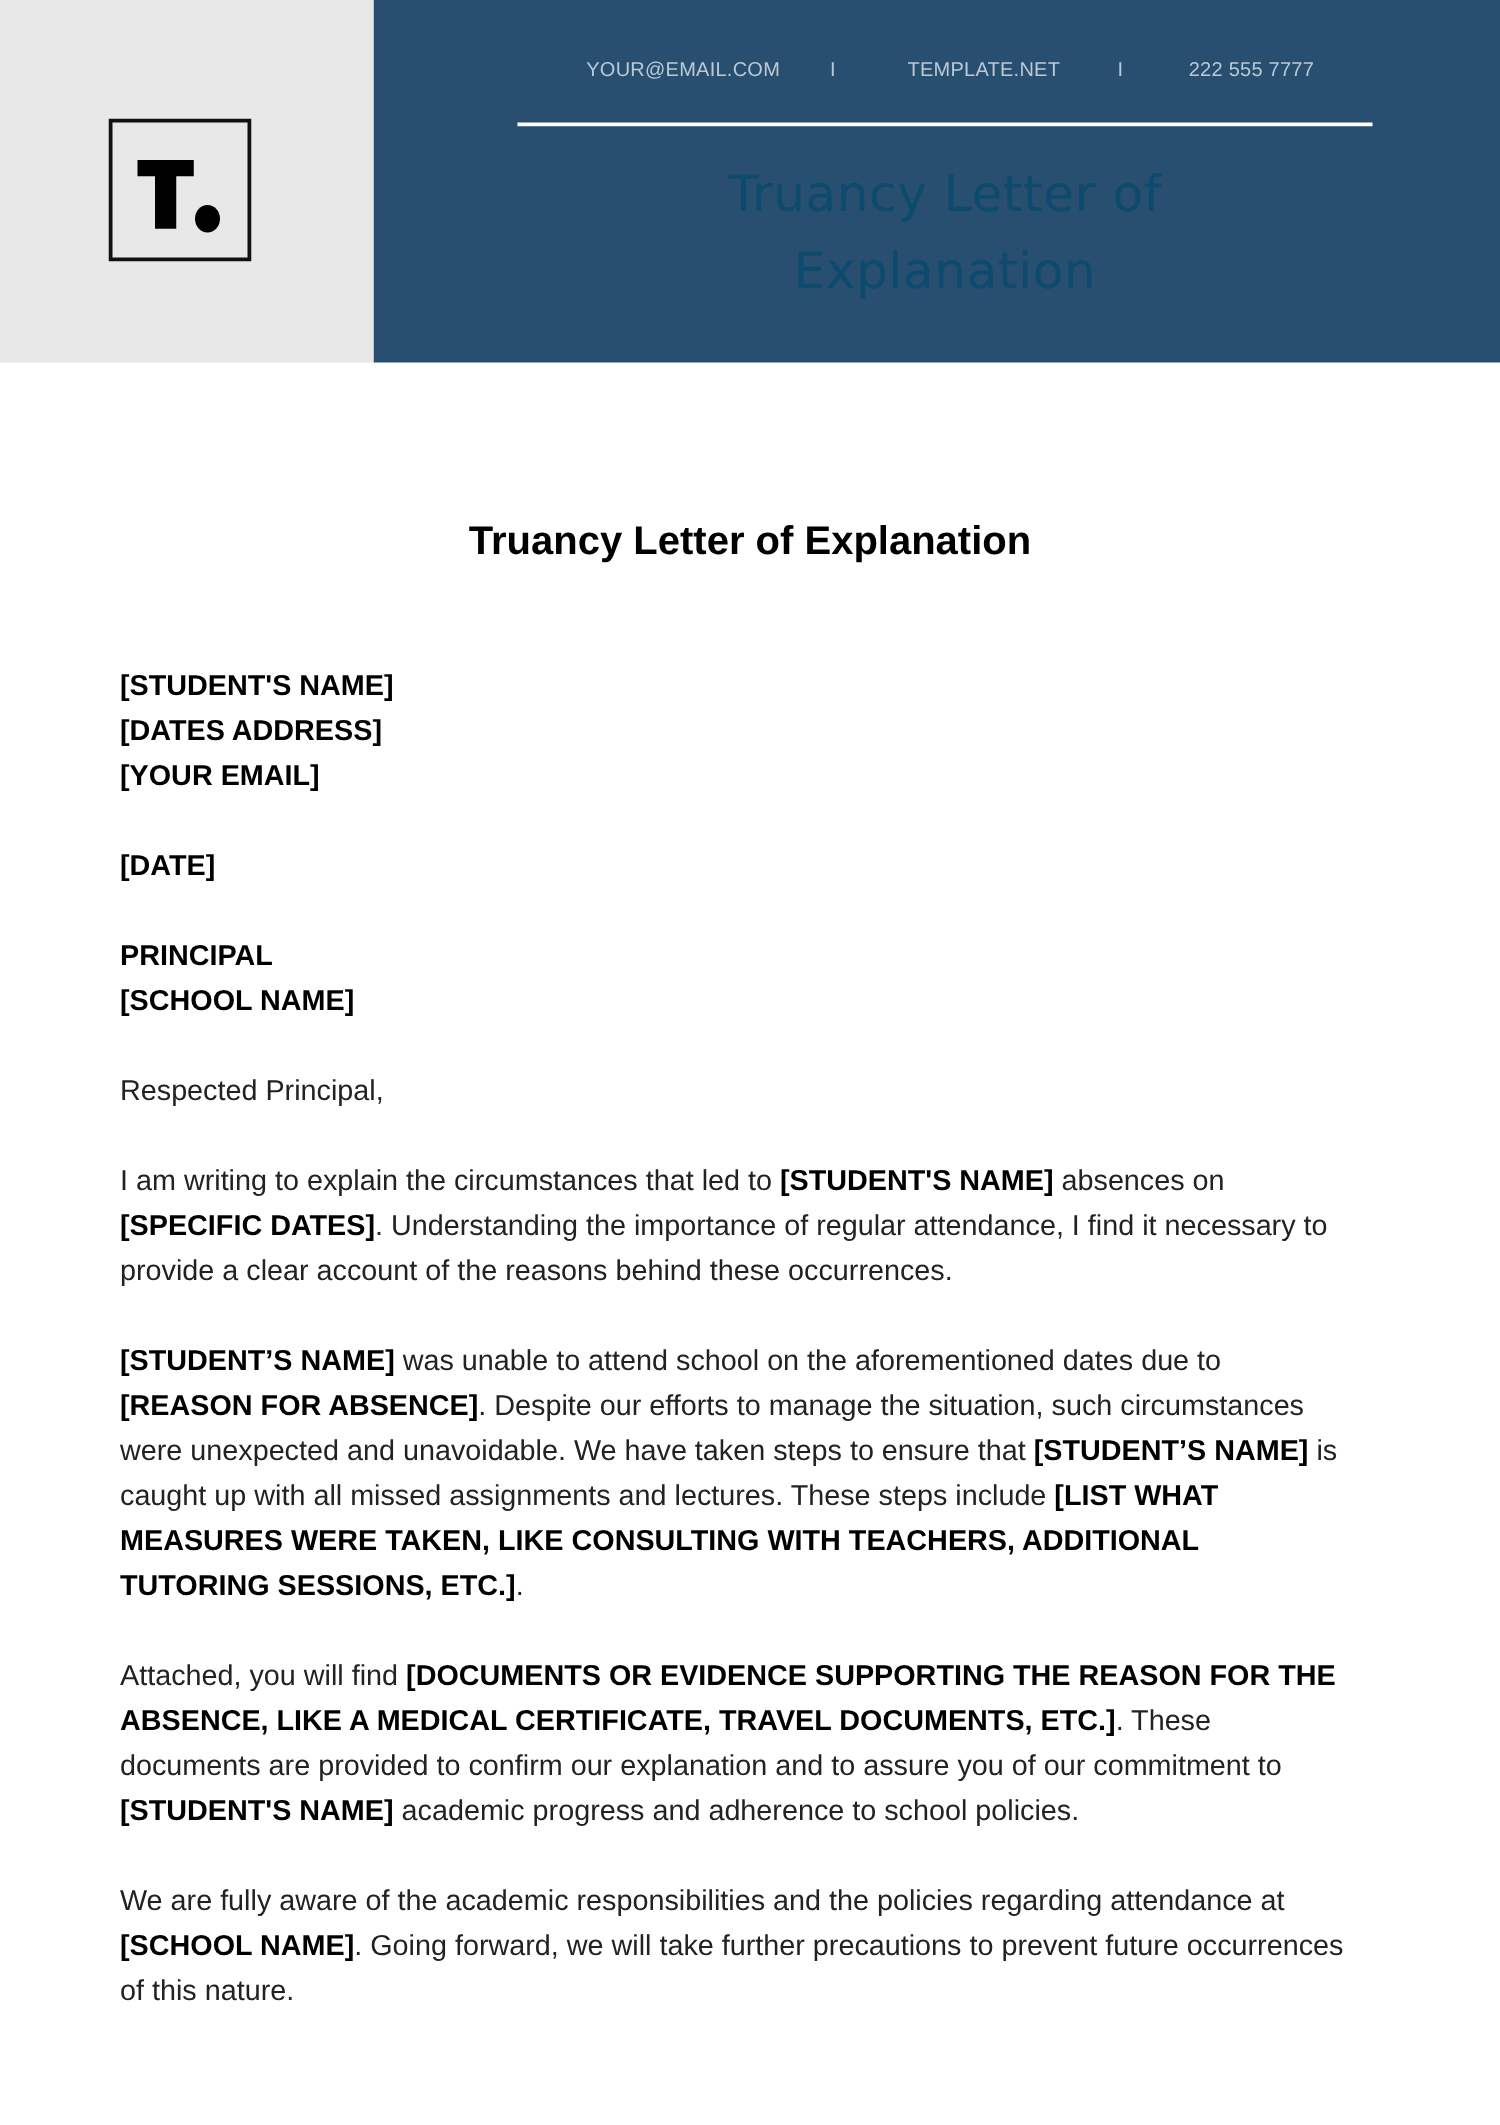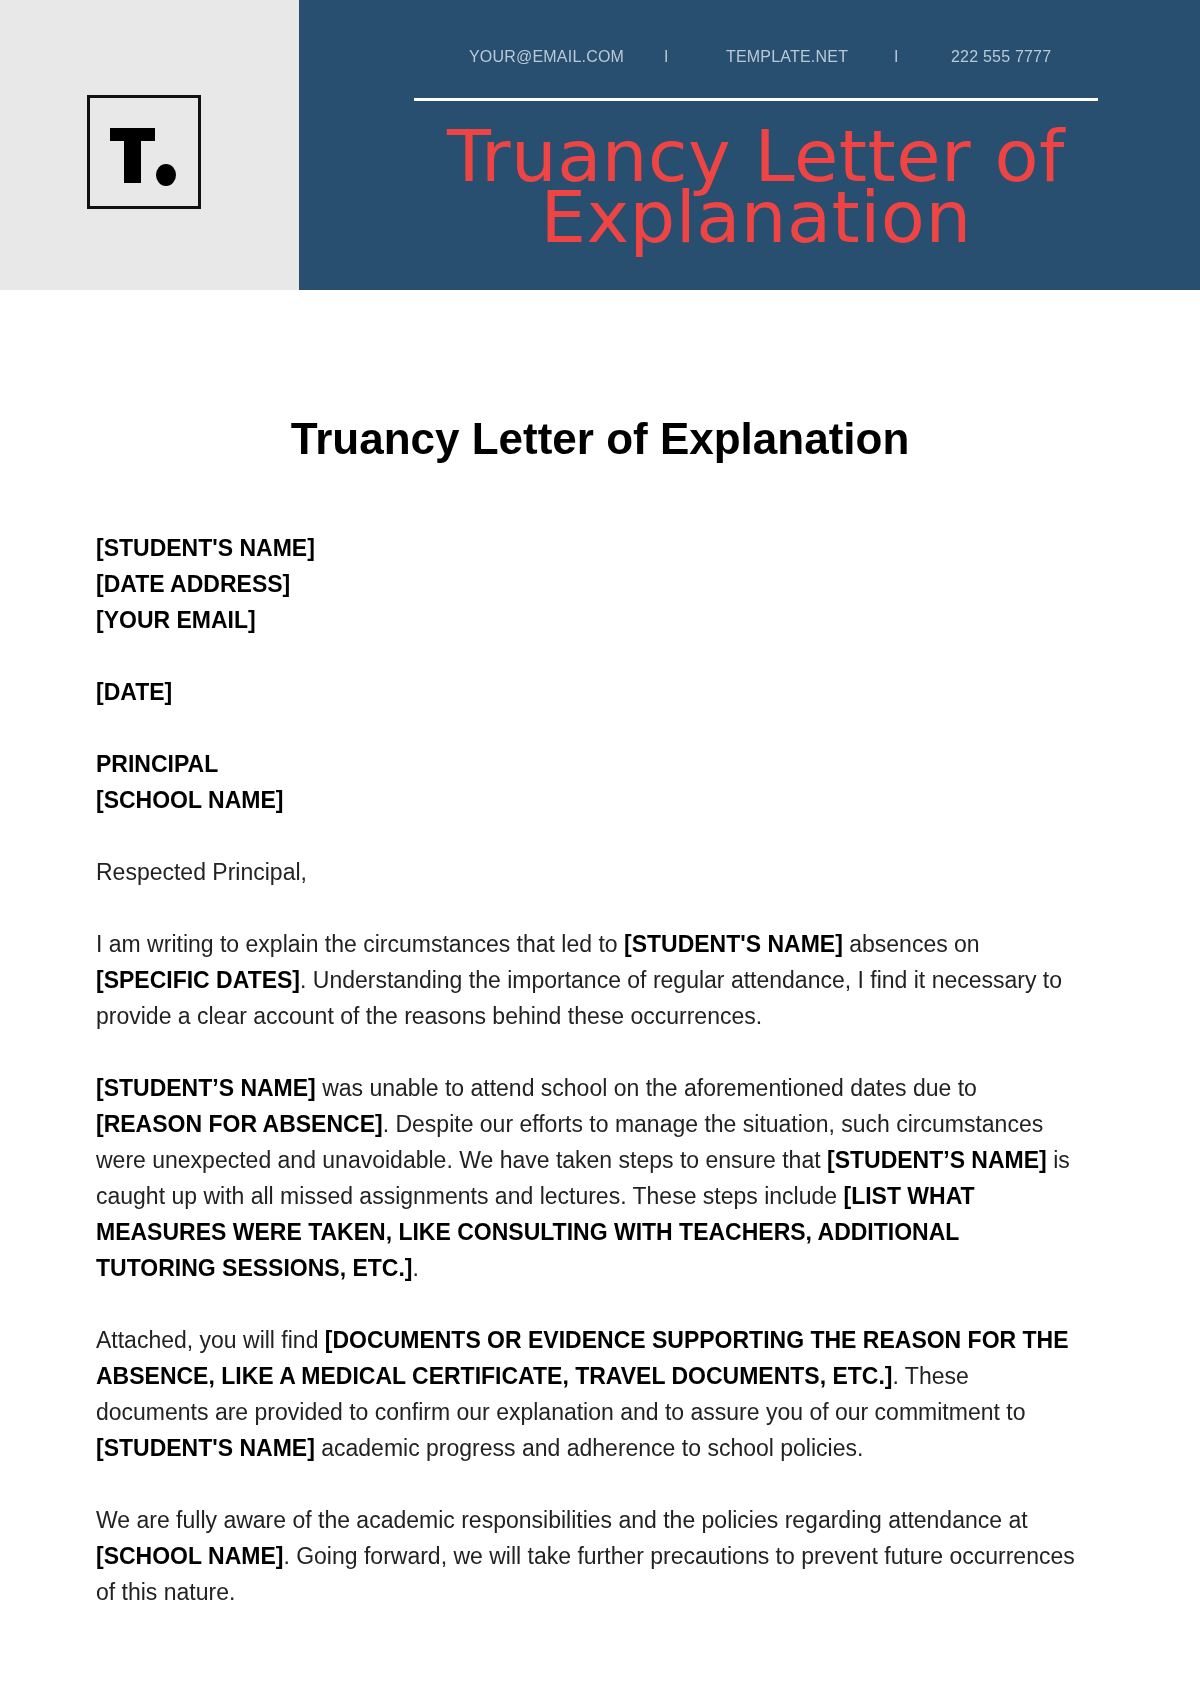--- a/index.html
+++ b/index.html
@@ -7,22 +7,22 @@
     .header { position: absolute; left: 0; top: 0; width: 1016px; height: 290px; }
     .logo-panel { position: absolute; left: 0; top: 0; width: 299px; height: 290px; background: #e8e8e8; }
     .logo-box { position: absolute; left: 87px; top: 95px; width: 114px; height: 114px; border: 3px solid #111; box-sizing: border-box; }
     .logo-t { position: absolute; left: 20px; top: 30px; width: 45px; height: 13px; background: #000; }
     .logo-t-stem { position: absolute; left: 34px; top: 40px; width: 17px; height: 45px; background: #000; }
     .logo-dot { position: absolute; left: 66px; top: 66px; width: 20px; height: 22px; border-radius: 50%; background: #000; }
     .blue-panel { position: absolute; left: 299px; top: 0; width: 901px; height: 290px; background: #284f70; }
     .contact-row { position: absolute; left: 414px; top: 48px; width: 700px; height: 24px; font-size: 16px; color: #b9c9d8; letter-spacing: 0.2px; }
     .contact-row span { position: absolute; top: 0; white-space: nowrap; }
     .header-rule { position: absolute; left: 414px; top: 98px; width: 684px; height: 3px; background: #ffffff; }
-    .header-title { position: absolute; left: 414px; top: 126px; width: 684px; text-align: center; color: #ef4444; font-size: 72px; line-height: 61px; font-weight: normal; font-family: "DejaVu Sans", sans-serif; letter-spacing: 0.5px; }
-    .doc-title { position: absolute; left: 0; top: 414px; width: 1200px; text-align: center; font-size: 44px; font-weight: bold; color: #000; }
+    .header-title { position: absolute; left: 414px; top: 126px; width: 684px; text-align: center; color: #0c4a6e; font-size: 40px; line-height: 61px; font-weight: normal; font-family: "DejaVu Sans", sans-serif; letter-spacing: 0.5px; }
+    .doc-title { position: absolute; left: 0; top: 414px; width: 1200px; text-align: center; font-size: 32px; font-weight: bold; color: #000; }
     .content { position: absolute; left: 96px; top: 530px; width: 1000px; font-size: 23px; line-height: 36px; color: #222; }
     .content p { margin: 0 12px 36px 0; }
     .bold { font-weight: bold; color: #000; }
     .block-line { display: block; font-weight: bold; color: #000; }
   </style>
 </head>
 <body>
 
 <div class="header">
   <div class="logo-panel">
@@ -45,21 +45,21 @@
     <div>Truancy Letter of</div>
     <div>Explanation</div>
   </div>
 </div>
 
 <h1 class="doc-title" style="margin:0">Truancy Letter of Explanation</h1>
 
 <div class="content">
   <p>
     <span class="block-line">[STUDENT'S NAME]</span>
-    <span class="block-line">[DATE ADDRESS]</span>
+    <span class="block-line">[DATES ADDRESS]</span>
     <span class="block-line">[YOUR EMAIL]</span>
   </p>
   <p>
     <span class="block-line">[DATE]</span>
   </p>
   <p>
     <span class="block-line">PRINCIPAL</span>
     <span class="block-line">[SCHOOL NAME]</span>
   </p>
   <p>Respected Principal,</p>

